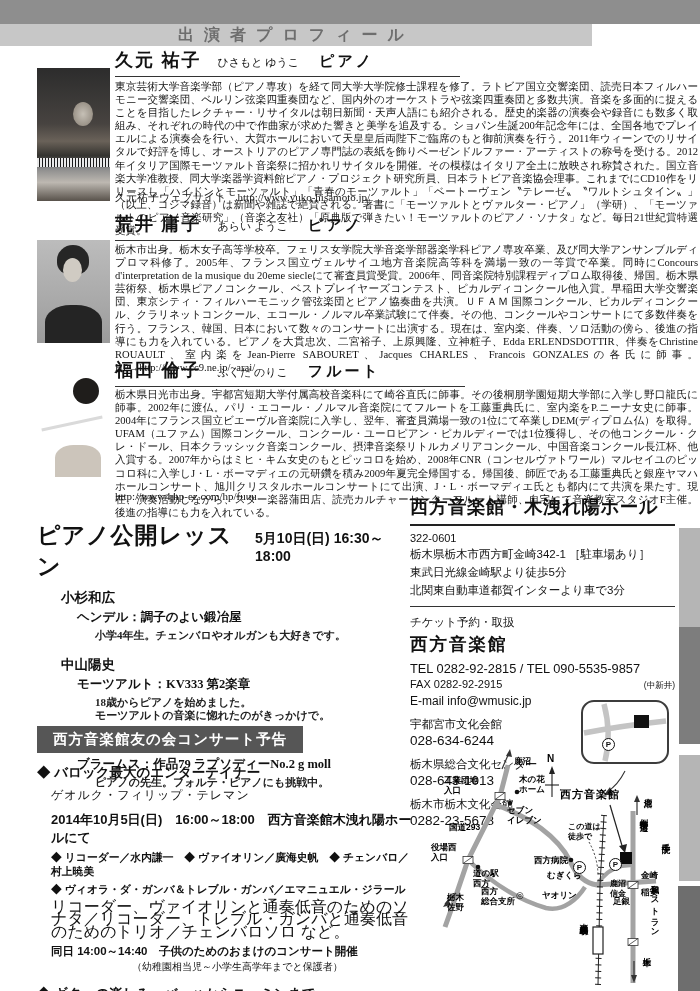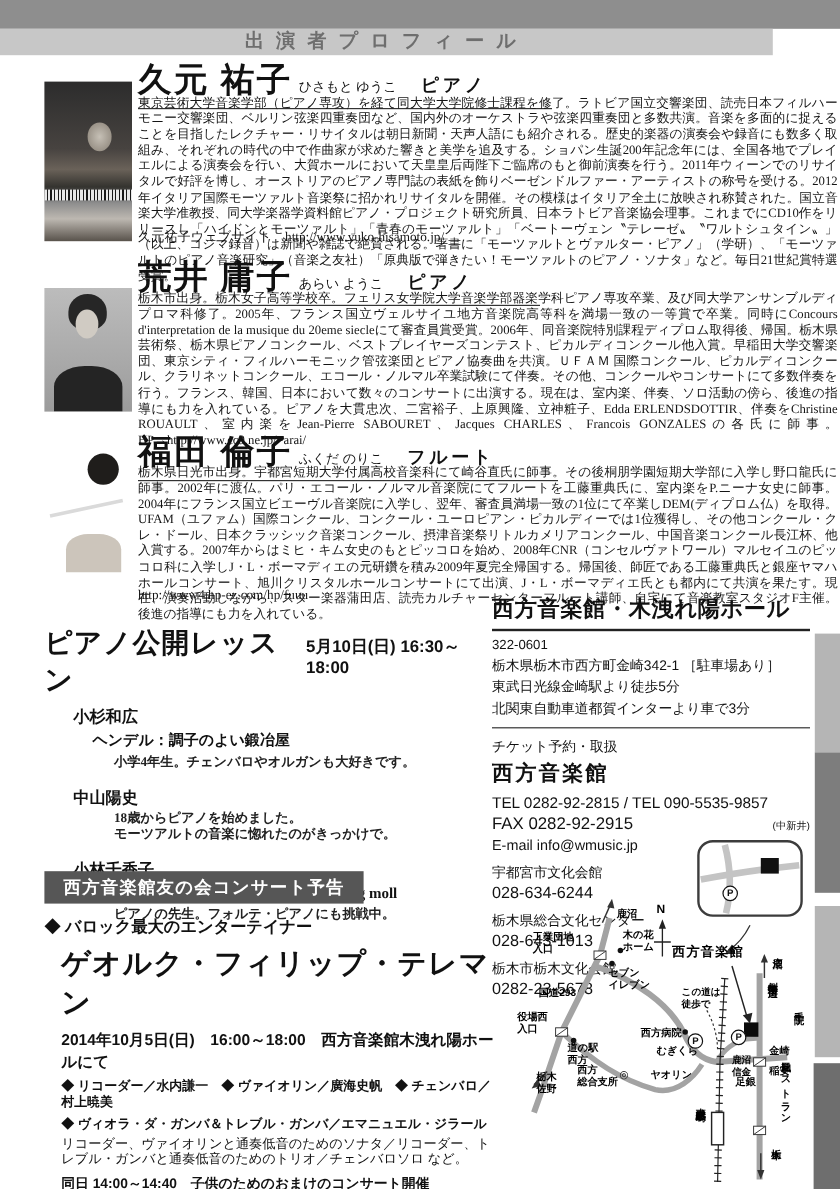--- a/index.html
+++ b/index.html
@@ -1,21 +1,21 @@
 <!DOCTYPE html>
 <html><head>
 <meta charset="utf-8">
 <style>
   html,body{margin:0;padding:0;background:#e9e9e9;}
   .page{position:relative;width:700px;height:991px;background:#ffffff;overflow:hidden;
         font-family:"Liberation Sans",sans-serif;color:#111;}
 
   
   .band-dark{position:absolute;left:0;top:0;width:700px;height:24px;background:#8e8e8e;}
-  .band-light{position:absolute;left:0;top:24px;width:644px;height:22px;background:#c7c7c7;
+  .band-light{position:absolute;left:0;top:24px;width:592px;height:22px;background:#c7c7c7;
               text-align:center;line-height:22px;}
   .band-light span{font-weight:bold;font-size:16px;letter-spacing:10px;color:#6e6e6e;}
 
   
   .photo{position:absolute;left:37px;width:73px;overflow:hidden;}
   .photo1{top:68px;height:133px;background:linear-gradient(180deg,#2c2c2c 0%,#474340 42%,#6a6259 55%,#34332f 66%,#8d8d8d 76%,#bdb8b1 86%,#58524b 100%);}
   .photo1 .kb{position:absolute;left:0;bottom:34px;width:100%;height:9px;
               background:repeating-linear-gradient(90deg,#e9e9e9 0 2px,#191919 2px 3px);}
   .photo1 .fc{position:absolute;left:36px;top:34px;width:20px;height:24px;border-radius:50%;
               background:radial-gradient(#c6c0b6,#877f74);}
@@ -23,22 +23,22 @@
   .photo2 .hair{position:absolute;left:20px;top:5px;width:32px;height:30px;border-radius:50% 50% 42% 42%;background:#262626;}
   .photo2 .face{position:absolute;left:26px;top:18px;width:19px;height:24px;border-radius:50%;background:#d0cbc3;}
   .photo2 .dress{position:absolute;left:8px;bottom:0;width:57px;height:38px;border-radius:45% 45% 0 0;background:#242424;}
   .photo3{top:370px;height:107px;background:linear-gradient(180deg,#56515 0%,#57524d 0%,#7c756e 40%,#9c948b 75%,#6c6660 100%);}
   .photo3 .hair{position:absolute;left:36px;top:8px;width:26px;height:26px;border-radius:50%;background:#1f1d1b;}
   .photo3 .flute{position:absolute;left:4px;top:52px;width:62px;height:3px;background:#dadada;transform:rotate(-12deg);}
   .photo3 .dress{position:absolute;left:18px;bottom:0;width:46px;height:32px;border-radius:40% 40% 0 0;background:#ccc5bb;}
 
   .pname{position:absolute;left:115px;font-family:"Liberation Serif",serif;
          border-bottom:1.5px solid #333;padding-bottom:4px;white-space:nowrap;}
-  .pname .nm{font-size:28px;font-weight:bold;letter-spacing:2px;margin-top:42px;}
-  .pname .furi{font-size:11px;margin-left:1px;}
+  .pname .nm{font-size:18px;font-weight:bold;letter-spacing:2px;margin-top:42px;}
+  .pname .furi{font-size:11px;margin-left:12px;}
   .pname .inst{font-size:15px;font-weight:bold;margin-left:16px;letter-spacing:3px;}
   .bio{position:absolute;left:115px;width:583px;margin:0;font-family:"Liberation Serif",serif;
        font-size:10.6px;line-height:13.1px;text-align:justify;color:#141414;}
   .weblink{position:absolute;left:115px;font-family:"Liberation Serif",serif;font-size:11px;color:#141414;}
 
   
   .lesson{position:absolute;left:37px;top:520px;width:378px;}
   .lesson-row{display:flex;align-items:baseline;gap:4px;}
   .lesson-title{font-size:23px;font-weight:bold;letter-spacing:1px;}
   .lesson-date{font-size:14px;font-weight:bold;}
@@ -46,38 +46,38 @@
   .sname{font-size:13.5px;font-weight:bold;margin:13px 0 2px 24px;}
   .s1 .sname{margin-top:7px;}
   .spiece{font-size:12.5px;font-weight:bold;margin:0 0 3px 40px;}
   .snote{font-size:11px;line-height:13.5px;margin:0 0 0 58px;white-space:pre-line;font-weight:bold;color:#222;}
 
   
   .preview{position:absolute;left:37px;top:726px;width:382px;}
   .banner{display:inline-block;background:#565656;color:#fff;font-weight:bold;font-size:14.5px;
           letter-spacing:1px;padding:4px 16px;}
   .catch{font-size:13.5px;font-weight:bold;margin-top:11px;}
-  .ctitle{font-size:24px;font-weight:bold;letter-spacing:1px;margin-top:5px;margin-left:14px;}
+  .ctitle{font-size:12px;font-weight:normal;letter-spacing:1px;margin-top:5px;margin-left:14px;}
   .cdate{font-size:13px;font-weight:bold;margin-top:7px;margin-left:14px;}
   .cperf{font-size:10.8px;font-weight:bold;margin-top:4px;margin-left:14px;}
-  .cprog{font-size:11px;line-height:12.3px;margin-top:4px;margin-left:14px;width:364px;}
+  .cprog{font-size:16px;line-height:12.3px;margin-top:4px;margin-left:14px;width:364px;}
   .cextra{font-size:11.5px;font-weight:bold;margin-top:6px;margin-left:14px;}
   .cextra2{font-size:10px;margin-left:95px;margin-top:1px;}
 
   
   .venue{position:absolute;left:410px;top:494px;width:265px;}
   .vtitle{font-size:18.5px;font-weight:bold;letter-spacing:0.5px;border-bottom:2px solid #222;padding-bottom:5px;}
   .vpostal{font-size:11px;margin-top:6px;}
   .vline{font-size:11.5px;margin-top:3px;}
   .vdivider{border:none;border-top:1.5px solid #333;margin:8px 0 0 0;}
   .tlabel{font-size:11.5px;margin-top:8px;}
   .tname{font-size:17.5px;font-weight:bold;letter-spacing:2px;margin-top:2px;}
   .vtel{font-size:12.8px;margin-top:5px;}
   .vfaxrow{display:flex;justify-content:space-between;align-items:baseline;margin-top:2px;}
-  .vfax{font-size:14px;}
+  .vfax{font-size:11px;}
   .vfaxnote{font-size:8.5px;padding-left:36px;}
   .vweb{font-size:12px;margin-top:5px;}
   .vmail{font-size:12px;margin-top:2px;}
   .oname{font-size:11.5px;margin-top:9px;}
   .otel{font-size:13.5px;margin-top:1px;}
 
   
   .map-svg{position:absolute;left:398px;top:695px;pointer-events:none;}
   .mlabel{position:absolute;font-size:8.5px;font-weight:bold;line-height:9.5px;
           white-space:pre-line;color:#000;}
@@ -147,20 +147,21 @@
       <span class="lesson-title">ピアノ公開レッスン</span>
       <span class="lesson-date">5月10日(日) 16:30～18:00</span>
     </div>
     <div class="student s1">
       <div class="sname">小杉和広</div>
       <div class="spiece">ヘンデル：調子のよい鍛冶屋</div>
       <div class="snote">小学4年生。チェンバロやオルガンも大好きです。</div>
     </div>
     <div class="student">
       <div class="sname">中山陽史</div>
+      <div class="spiece">モーツアルト：KV333 第2楽章</div>
       <div class="snote">18歳からピアノを始めました。
 モーツアルトの音楽に惚れたのがきっかけで。</div>
     </div>
     <div class="student">
       <div class="sname">小林千香子</div>
       <div class="spiece">ブラームス：作品79 ラプソディーNo.2 g moll</div>
       <div class="snote">ピアノの先生。フォルテ・ピアノにも挑戦中。</div>
     </div>
   </div>
 

